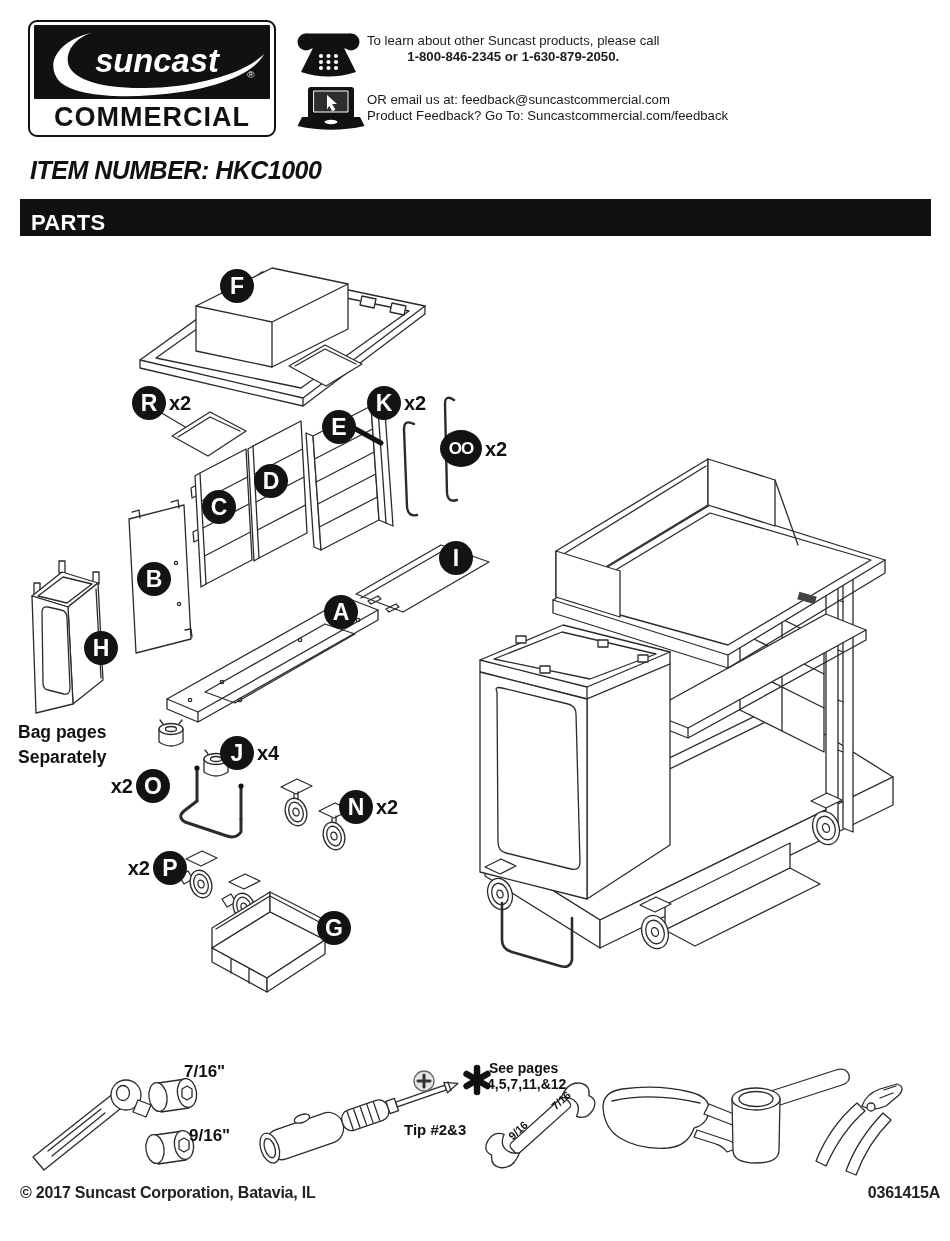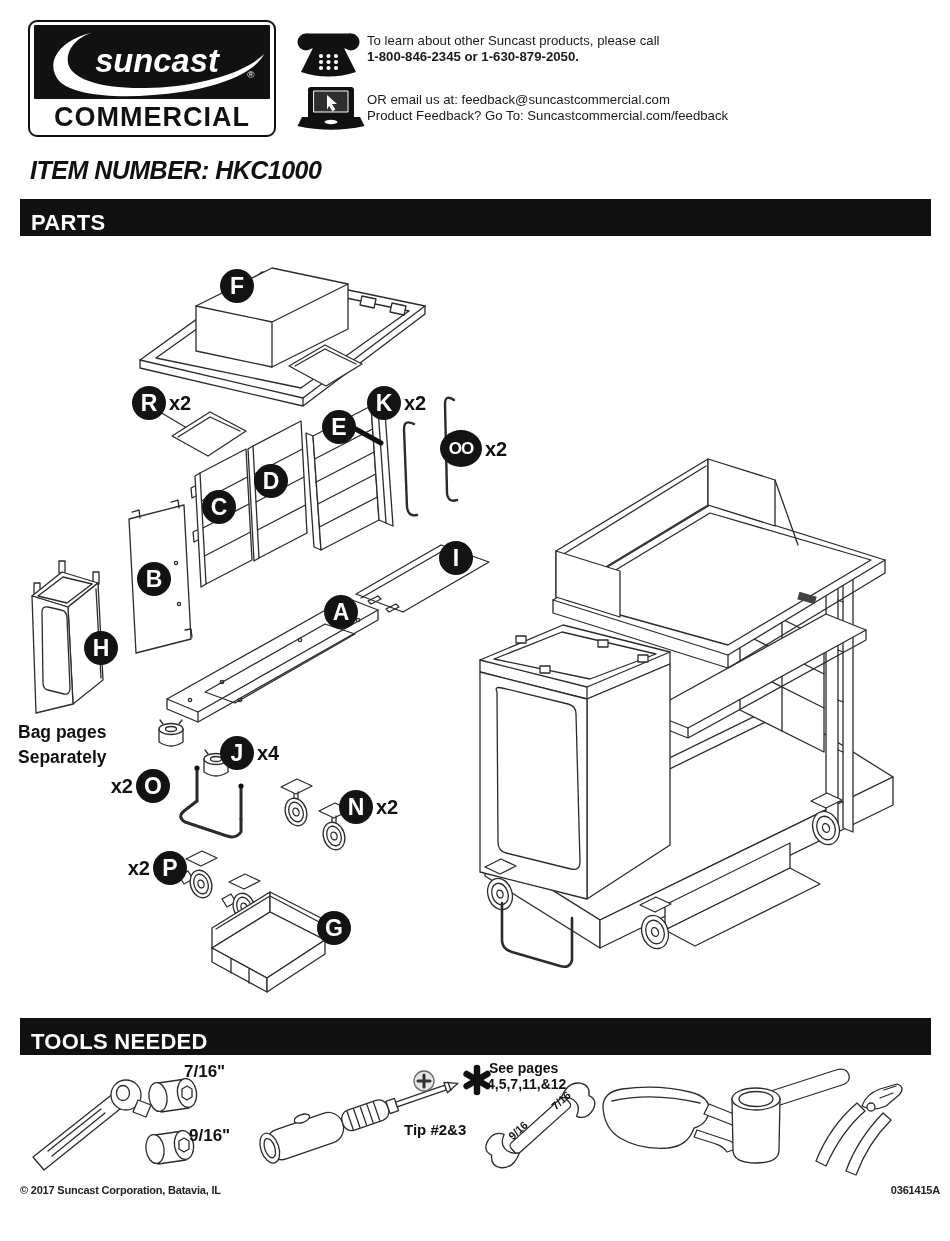--- a/index.html
+++ b/index.html
@@ -12,42 +12,42 @@
       stroke:#2b2b2b;stroke-width:1.3;fill:none;stroke-linejoin:round;stroke-linecap:round;}
   .art .f{fill:#ffffff;}
   .art .blk{fill:#111;stroke:none;}
   
   .logo-box{left:28px;top:20px;width:248px;height:117px;border:2.5px solid #111;border-radius:9px;
             background:#fff;box-sizing:border-box;padding:3px 4px;z-index:2;}
   .logo-black{height:74px;background:#111;border-radius:1px;overflow:hidden;}
   .logo-commercial{font-weight:bold;font-size:27px;letter-spacing:1px;text-align:center;
             line-height:36px;color:#111;}
   .hdr-text{left:367px;z-index:2;font-size:13.2px;line-height:15.6px;color:#1a1a1a;}
-  .hdr-text .b{font-weight:bold;}
+  .hdr-text .b{font-weight:bold;text-align:center;}
   .item-number{left:30px;top:156px;font-size:25px;font-weight:bold;font-style:italic;
             letter-spacing:-0.5px;z-index:2;}
   .banner{left:20px;width:911px;height:37px;background:#111;color:#fff;z-index:2;
           display:flex;align-items:flex-end;padding-left:11px;box-sizing:border-box;
           font-weight:bold;font-size:22px;letter-spacing:0.3px;}
   
   .badge{position:absolute;width:34px;height:34px;z-index:3;}
   .badge .circ{display:flex;width:100%;height:100%;border-radius:50%;background:#131313;color:#fff;
           font-weight:bold;font-size:23px;align-items:center;justify-content:center;}
   .badge .qty{position:absolute;top:50%;transform:translateY(-50%);font-weight:bold;
           font-size:20px;color:#111;white-space:nowrap;}
   .badge .qty.right{left:37px;}
   .badge .qty.left{right:37px;}
   .badge.oo{width:42px;height:37px;}
   .badge.oo .circ{font-size:17px;letter-spacing:-1px;}
   .badge.oo .qty.right{left:45px;}
   .bag-note{left:18px;top:720px;font-size:17.5px;font-weight:bold;line-height:1.4;z-index:2;}
   
   .t-lab{position:absolute;font-weight:bold;color:#111;z-index:3;white-space:nowrap;}
   .rot{transform:rotate(-42deg);transform-origin:left top;}
-  .footer{top:1184px;font-size:11px;font-weight:bold;color:#222;z-index:2;letter-spacing:-0.2px;}
+  .footer{top:1184px;font-size:16px;font-weight:bold;color:#222;z-index:2;letter-spacing:-0.2px;}
 </style>
 </head>
 <body>
 
 <div class="page">
 
   <svg class="art" width="950" height="1241" viewBox="0 0 950 1241">
 
     <g>
       <circle class="blk" cx="306" cy="42" r="8.5"></circle>
@@ -426,23 +426,20 @@
   </div>
   <div class="badge" style="left:317px;top:911px;">
     <span class="circ">G</span>
   </div>
 
   <div class="abs bag-note">
     <div>Bag pages</div>
     <div>Separately</div>
   </div>
 
-  <div class="abs banner" style="top:1018px;">
-    <span>TOOLS NEEDED</span>
-  </div>
 
   <div class="t-lab" style="left:184px;top:1062px;font-size:17px;">7/16"</div>
   <div class="t-lab" style="left:189px;top:1126px;font-size:17px;">9/16"</div>
   <div class="t-lab" style="left:404px;top:1121px;font-size:15px;">Tip #2&amp;3</div>
   <div class="t-lab" style="left:489px;top:1060px;font-size:14px;">See pages</div>
   <div class="t-lab" style="left:487px;top:1076px;font-size:14px;">4,5,7,11,&amp;12</div>
   <div class="t-lab rot" style="left:506px;top:1133px;font-size:11px;">9/16</div>
   <div class="t-lab rot" style="left:549px;top:1103px;font-size:11px;">7/16</div>
 
   <div class="abs footer" style="left:20px;">© 2017 Suncast Corporation, Batavia, IL</div>

